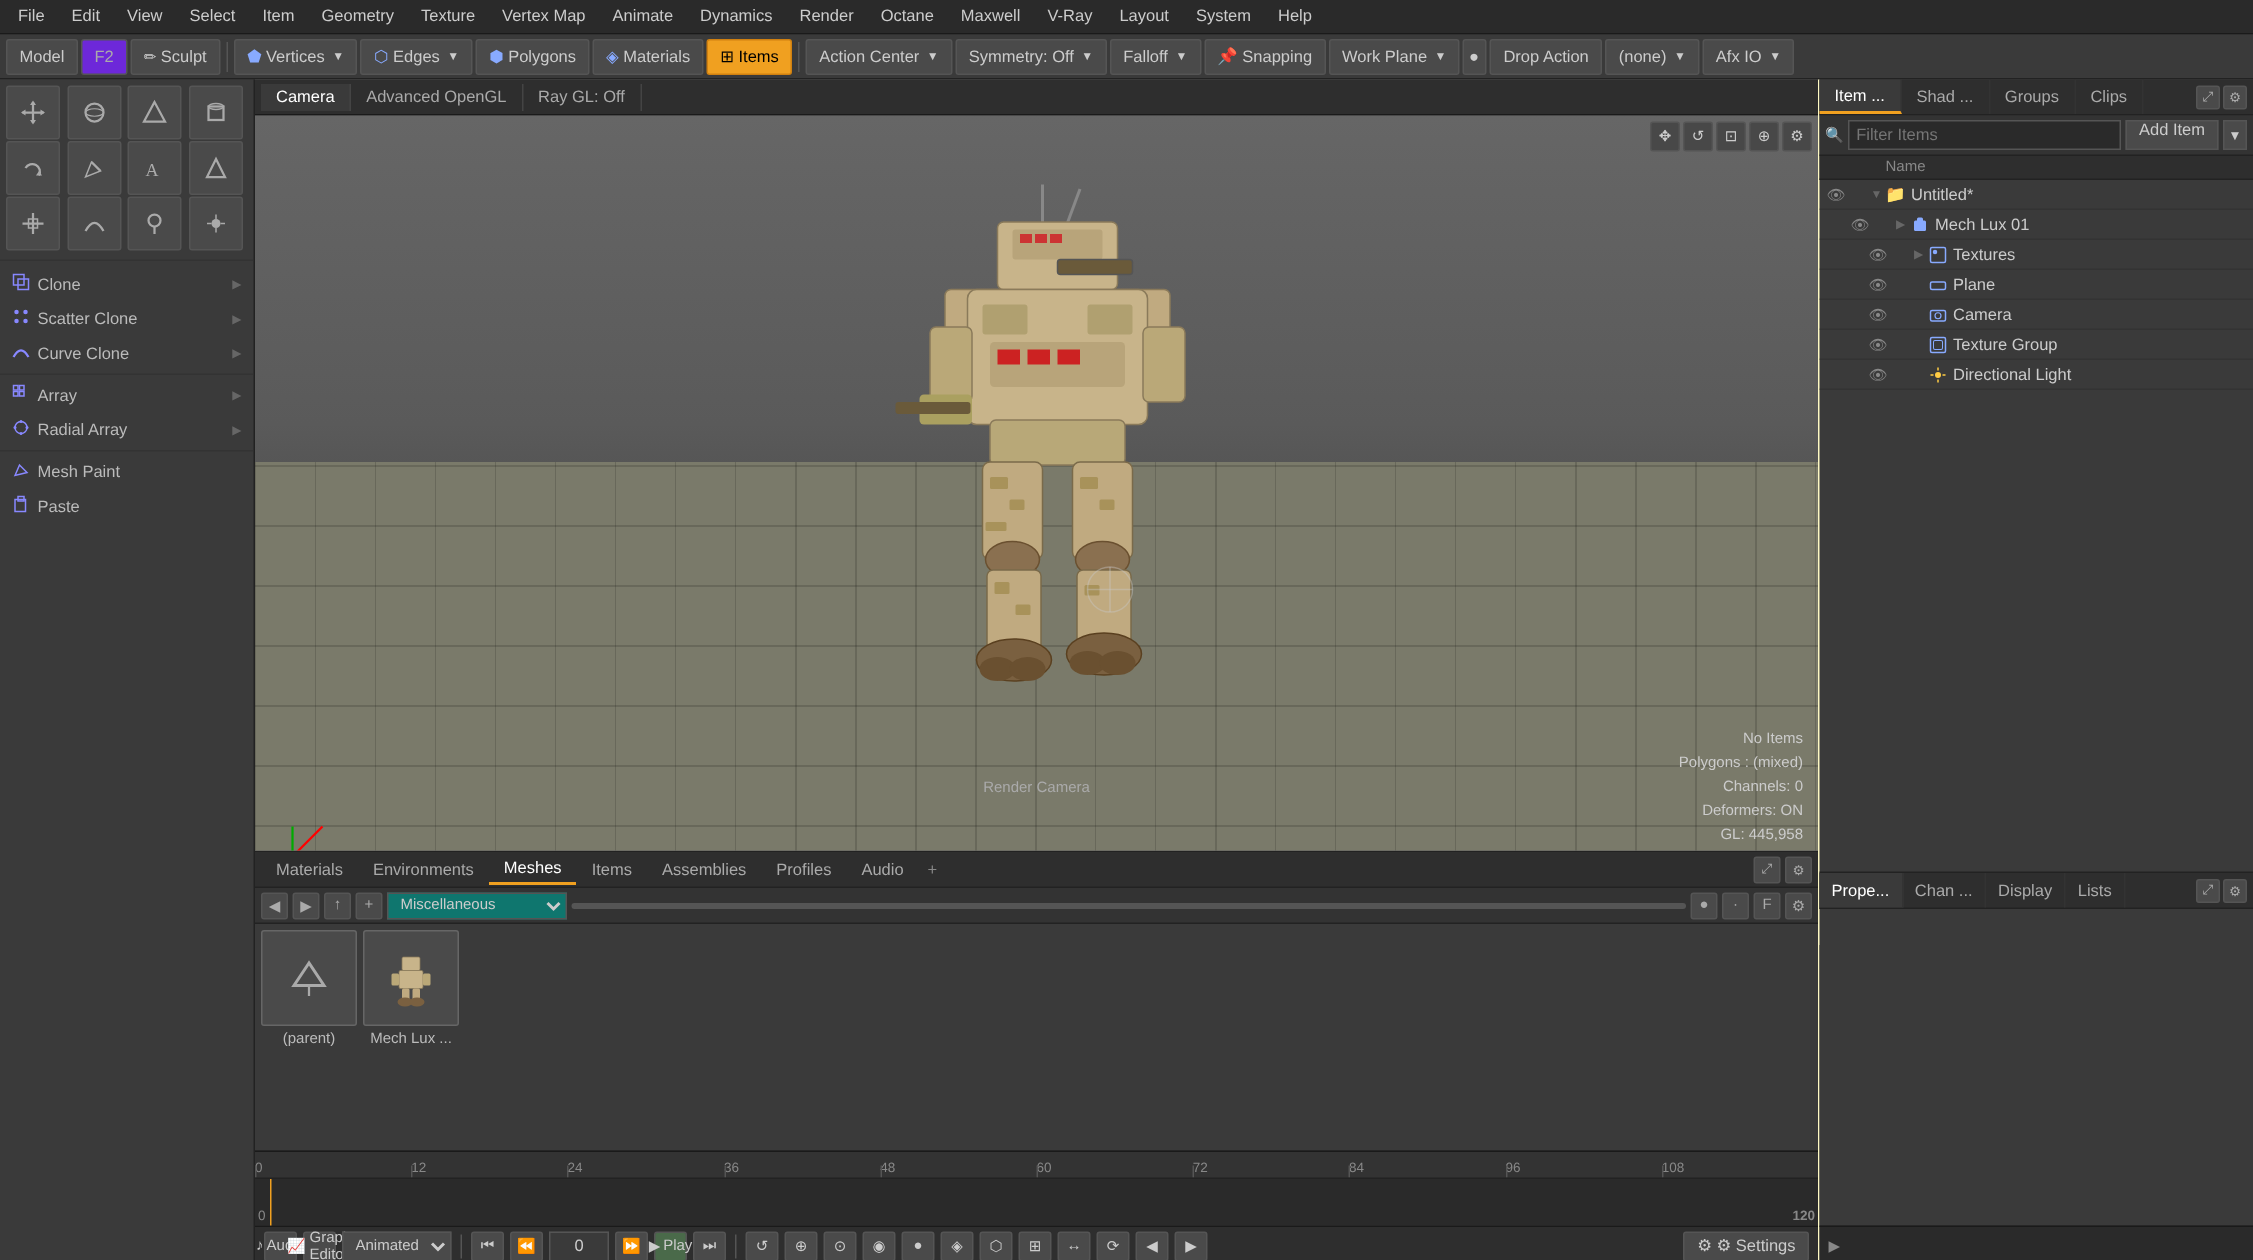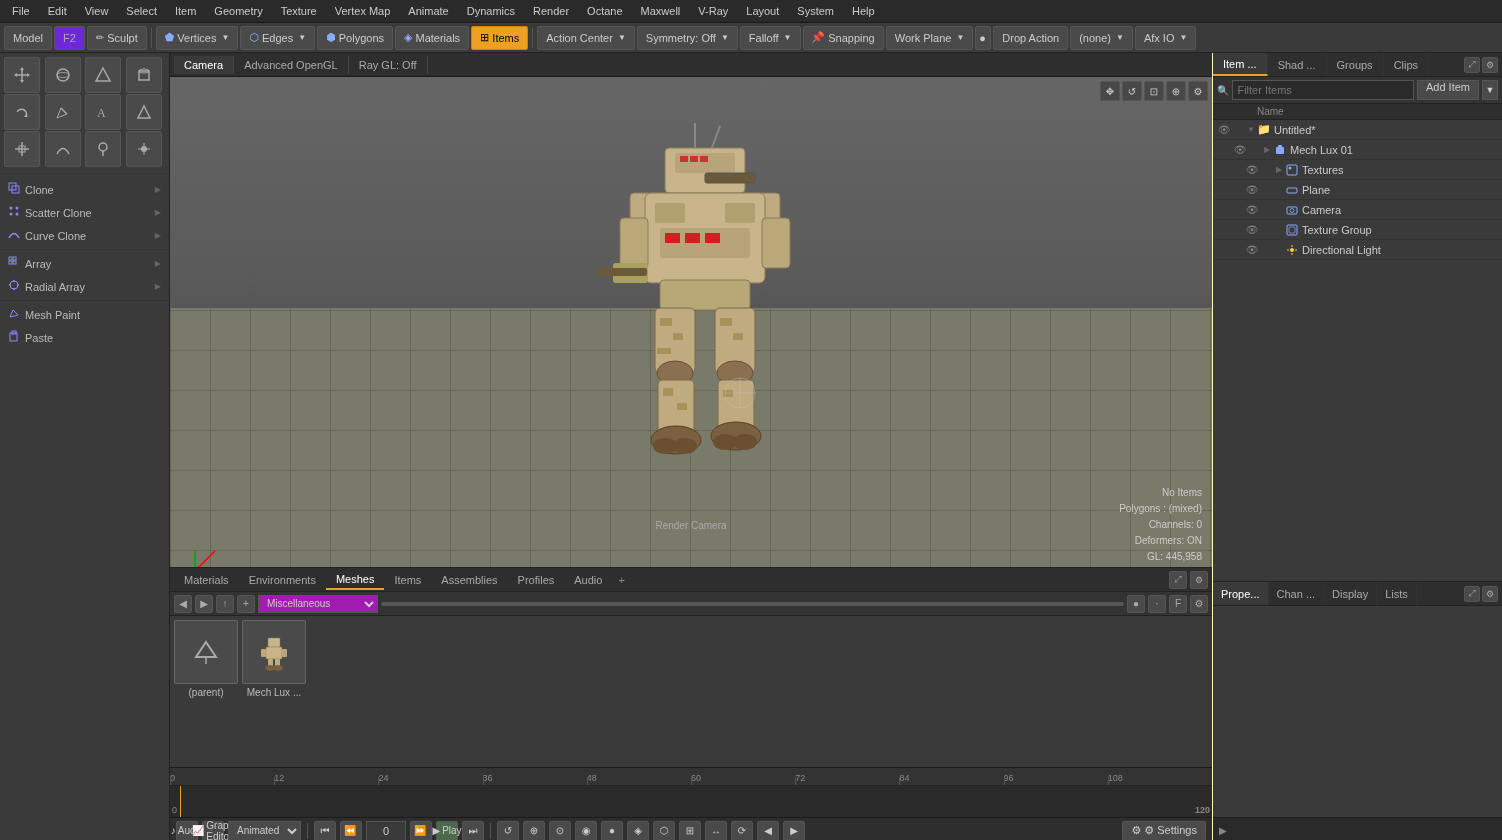--- a/index.html
+++ b/index.html
@@ -319,21 +319,21 @@
       border-radius: 2px;
       display: flex;
       align-items: center;
       justify-content: center;
       cursor: pointer;
       font-size: 10px;
       color: #aaa;
     }
     .mb-select {
       height: 18px;
-      background: #a21caf;
+      background: #0f766e;
       border: 1px solid #555;
       color: #ccc;
       font-size: 10px;
       padding: 0 4px;
       min-width: 120px;
     }
     .mb-slider {
       flex: 1;
       height: 4px;
       background: #555;

